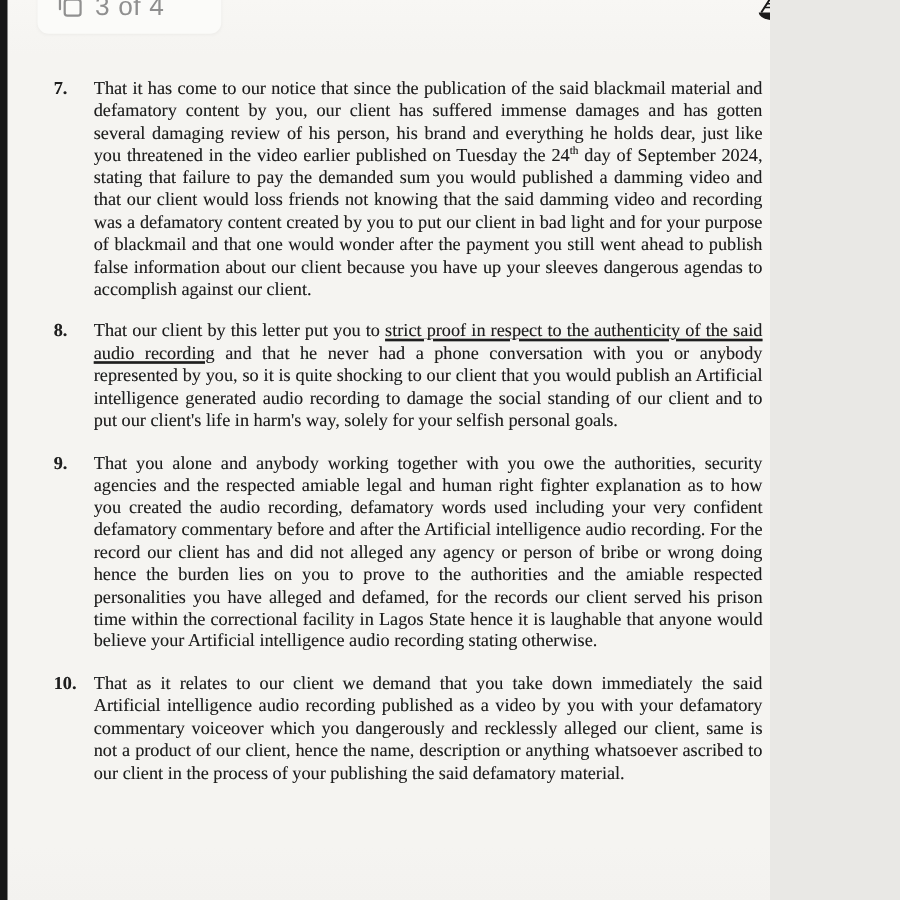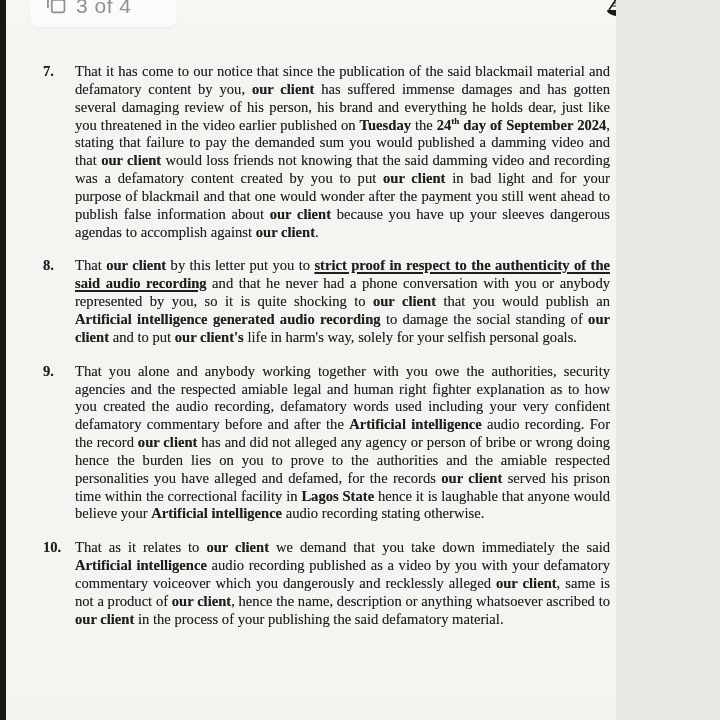--- a/index.html
+++ b/index.html
@@ -25,21 +25,21 @@
     font-family:"Liberation Sans","DejaVu Sans",sans-serif;
     font-size:21px;color:#8f8f8f;letter-spacing:0.5px;
   }
   .doc{position:absolute;left:43px;top:63px;width:567px;}
   .para{
     position:relative;padding-left:32px;text-align:justify;
     font-size:14.6px;line-height:17.85px;color:#1e1e1e;margin-bottom:16px;
     text-shadow:0 0 0.3px rgba(30,30,30,0.45);
   }
   .para .num{position:absolute;left:0;top:0;font-weight:bold;}
-  .b{font-weight:bold;}
+  .b{font-weight:normal;}
   .u{text-decoration:underline;text-decoration-thickness:1.5px;text-underline-offset:2px;}
   sup{font-size:62%;line-height:0;}
 </style>
 </head>
 <body>
 
 <div class="page">
 
   <div class="border-left"></div>
   <div class="border-right"></div>

